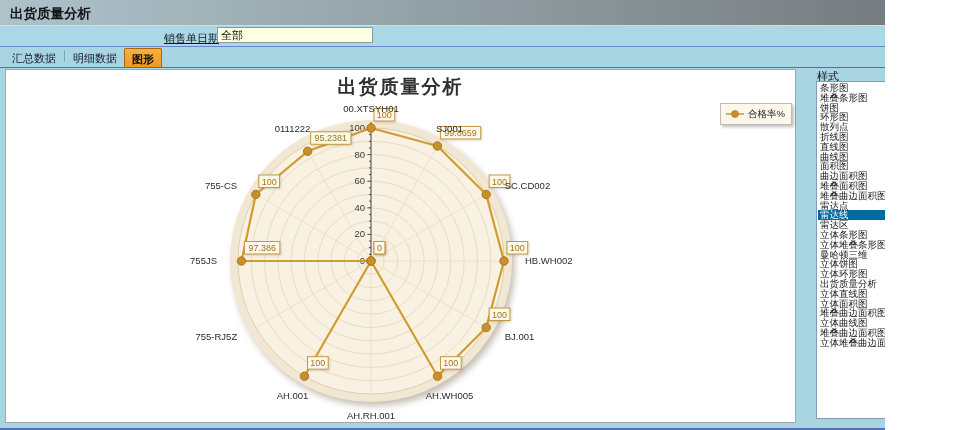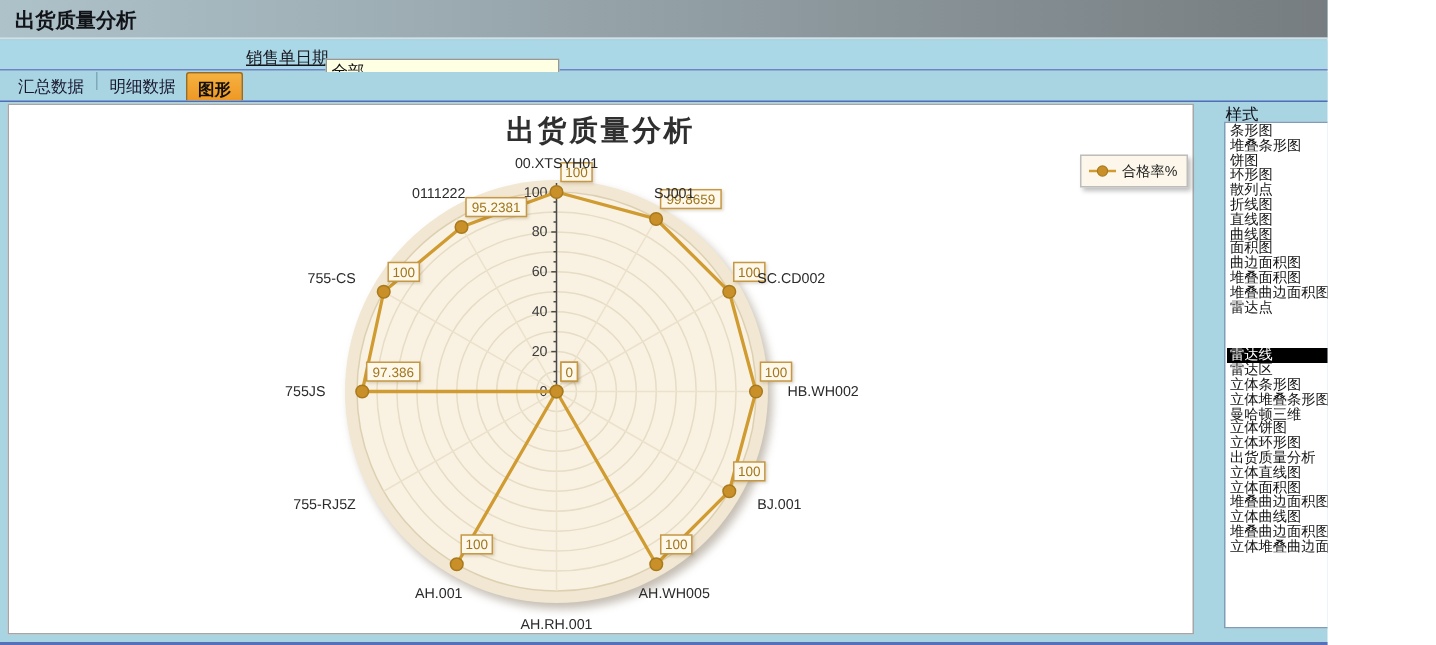--- a/index.html
+++ b/index.html
@@ -17,29 +17,29 @@
   .titlebar .wtitle {
     position:absolute; left:10px; top:5px; font-size:13.5px; font-weight:bold; color:#101418;
   }
   
   .toolbar {
     position:absolute; left:0; top:27px; width:957px; height:20px;
     background:#abd8e6; border-bottom:1px solid #6d83c4;
   }
   .toolbar .flabel { position:absolute; left:164px; top:4px; font-size:11px; color:#15151d;text-decoration:underline; }
   .toolbar input {
-    position:absolute; left:217px; top:12px; width:156px; height:16px;
+    position:absolute; left:217px; top:0; width:156px; height:16px;
     background:#ffffe3; border:1px solid #8f9aa0; font-size:11px; padding:0 3px;
     font-family:"Liberation Sans", sans-serif; color:#111;
   }
   
   .tabbar {
     position:absolute; left:0; top:48px; width:957px; height:20px;
     background:#a9d5e3; border-bottom:1px solid #4f6db9;
-    display:flex; align-items:flex-start; padding-left:5px;
+    display:flex; align-items:center; padding-left:5px;
   }
   .tab {
     font-size:11px; color:#17172e; padding:2px 7px 3px 7px; height:17px; cursor:default;
   }
   .tab-sep { width:1px; height:12px; background:#7fa8ba; margin:0 1px 3px 1px; }
   .tab.selected {
     background:linear-gradient(#f6b13f,#ee9825);
     border:1px solid #a5690f; border-bottom:none; border-radius:2px 2px 0 0;
     font-weight:bold; color:#13100a; height:19px; padding-top:3px;
   }
@@ -64,21 +64,21 @@
   .style-panel { position:absolute; left:800px; top:68px; width:157px; height:362px; }
   .style-title { position:absolute; left:17px; top:1px; font-size:11px; color:#101018; }
   .style-list {
     position:absolute; left:16px; top:13px; width:135px; height:338px;
     background:#ffffff; border:1px solid #7f9db9; overflow:hidden; padding:1px 0 0 1px;
   }
   .style-item {
     font-size:9.5px; line-height:9.8px; height:9.8px; color:#141414;
     padding-left:2px; white-space:nowrap; cursor:default;
   }
-  .style-item.selected { background:#000000; color:#ffffff;margin-top:22px; }
+  .style-item.selected { background:#0369a1; color:#ffffff; }
 </style>
 </head>
 <body>
 
 <div id="app">
 
   <div class="titlebar">
     <span class="wtitle">出货质量分析</span>
   </div>
 

